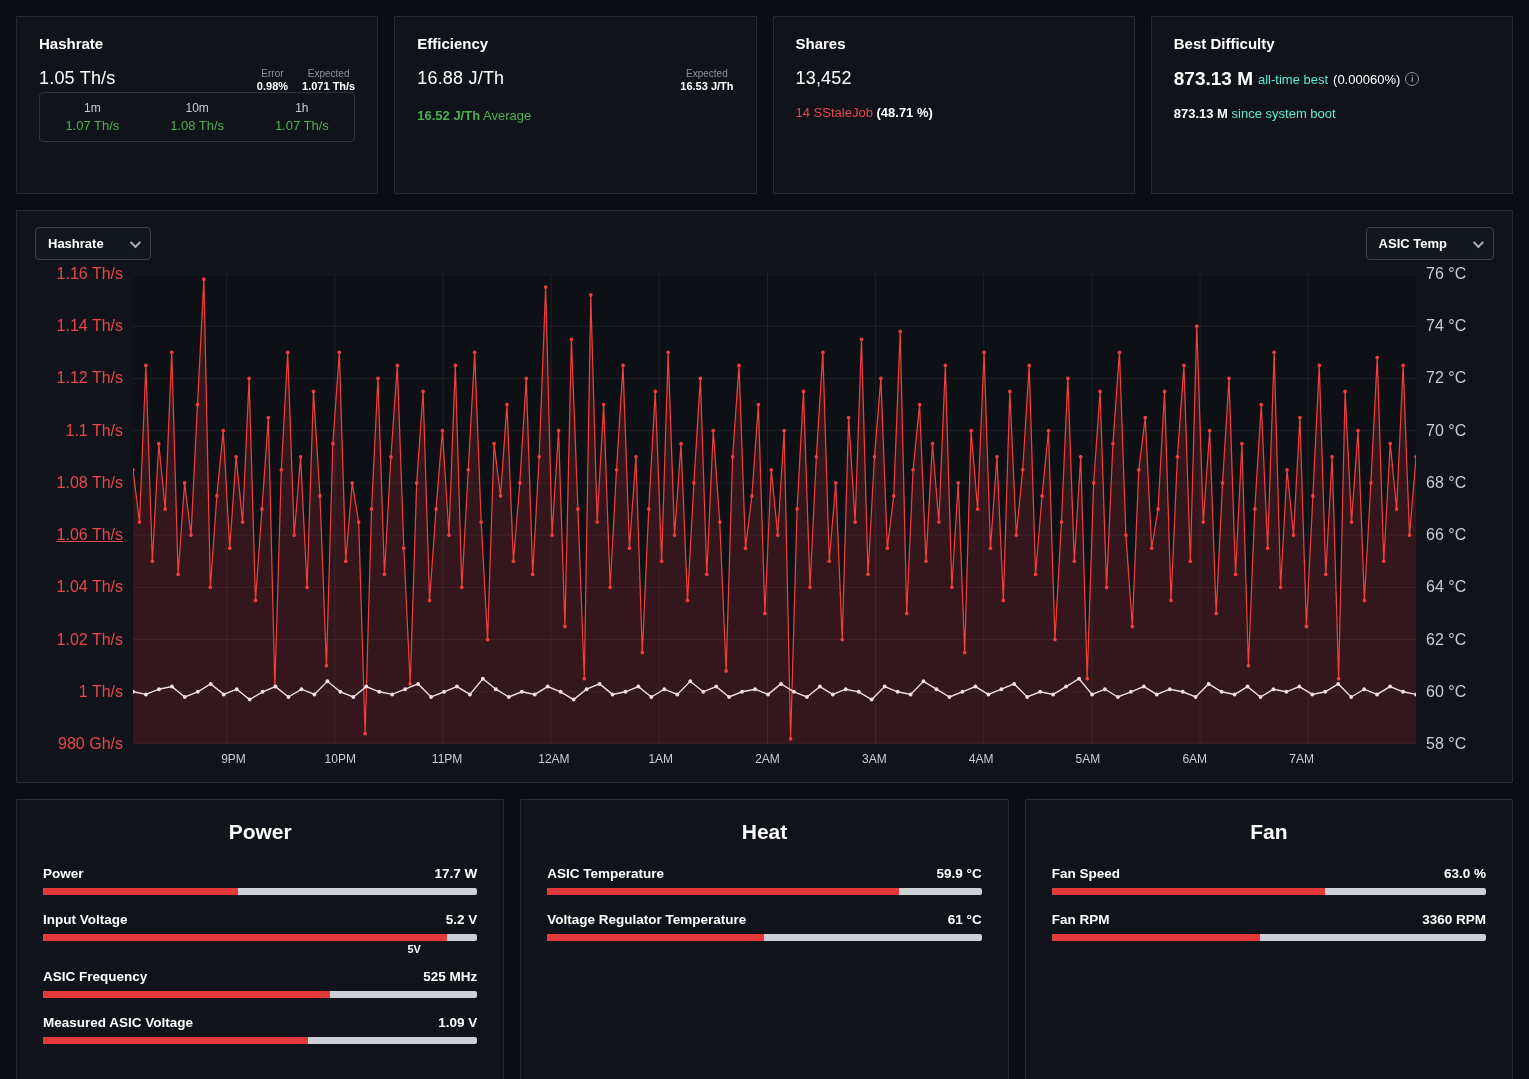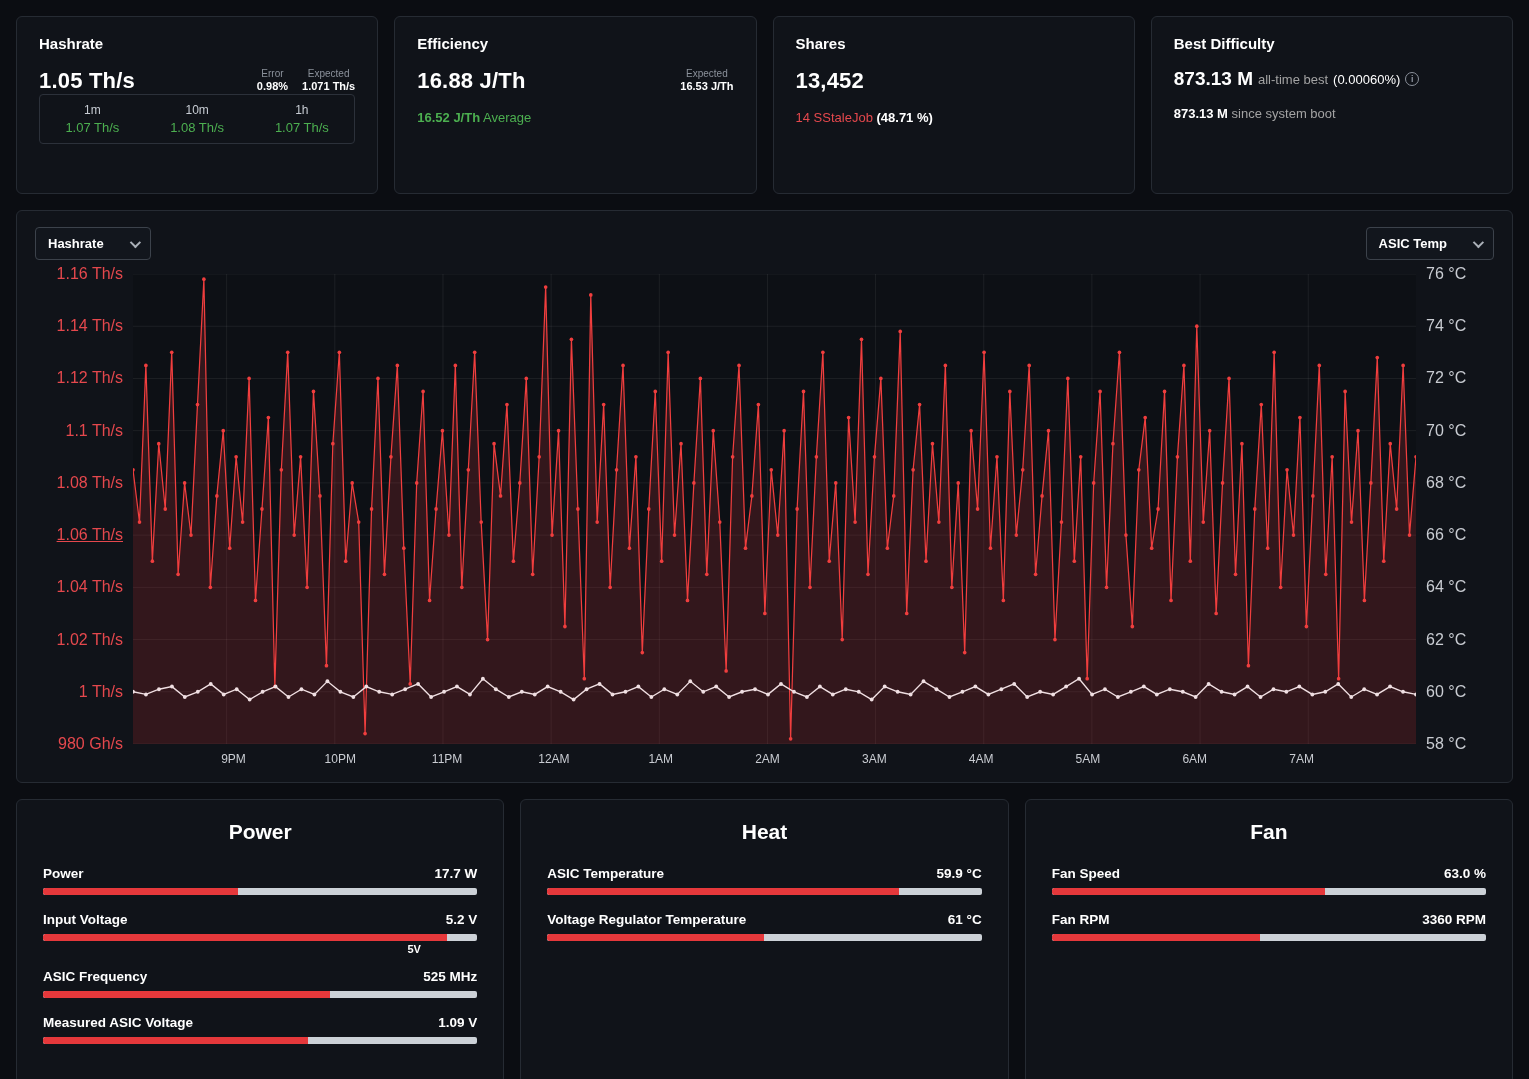--- a/index.html
+++ b/index.html
@@ -1,38 +1,38 @@
 <!DOCTYPE html>
 <html><head>
 <meta charset="utf-8">
 <style>
   * { margin:0; padding:0; box-sizing:border-box; }
   html,body { background:#0b0d12; width:1529px; height:1079px; font-family:"Liberation Sans", sans-serif; color:#fff; overflow:hidden; }
   .page { padding:16px; }
 
-  .card { background:#101319; border:1px solid #262b33; border-radius:6px; }
+  .card { background:#101319; border:1px solid #262b33; border-radius:1px; }
 
   
   .top-grid { display:grid; grid-template-columns:repeat(4,1fr); gap:16px; }
   .stat-card { padding:18px 22px; height:178px; }
   .stat-title { font-size:15px; font-weight:bold; margin-bottom:16px; }
   .stat-main { display:flex; justify-content:space-between; align-items:flex-start; }
-  .stat-value { font-size:22px; font-weight:bold; letter-spacing:.2px; }
+  .stat-value { font-size:18px; font-weight:normal; letter-spacing:.2px; }
   .mini-stack { text-align:center; margin-left:14px; }
   .mini-label { font-size:10px; color:#8b919b; display:block; }
   .mini-value { font-size:11px; font-weight:bold; display:block; margin-top:1px; }
   .avg-box { border:1px solid #2c313a; border-radius:4px; display:flex; padding:8px 0; }
   .avg-col { flex:1; text-align:center; }
   .avg-label { font-size:12px; color:#c7ccd3; display:block; }
   .avg-value { font-size:13px; font-weight:normal; color:#4caf50; display:block; margin-top:3px;text-align:center; }
   .green { color:#4caf50; }
   .red-text { color:#e5484d; }
   .sub-line { margin-top:16px; font-size:13px; }
   .sub-line .bold { font-weight:bold; }
-  .muted { color:#a3a3a3; }
+  .muted { color:#5eead4; }
   .diff-line { font-size:13px; display:flex; align-items:center; gap:5px; flex-wrap:wrap; }
   .diff-line .big { font-size:19px; font-weight:bold; }
   .info-circle { display:inline-flex; width:14px; height:14px; border:1px solid #8b919b; border-radius:50%; color:#8b919b; font-size:9px; align-items:center; justify-content:center; font-weight:bold; }
 
   
   .chart-panel { margin-top:16px; padding:16px 18px 10px 18px; }
   .chart-header { display:flex; justify-content:space-between; margin-bottom:14px; }
   .select-box { display:flex; align-items:center; gap:26px; background:#12161d; border:1px solid #3c424b; border-radius:4px; padding:8px 12px; font-size:13px; font-weight:bold; cursor:pointer; }
   .chev { width:8px; height:8px; border-right:2px solid #aab0b8; border-bottom:2px solid #aab0b8; transform:rotate(45deg) translateY(-2px); }
   .chart-area { display:grid; grid-template-columns:88px 1fr 68px; column-gap:10px; height:470px; }

